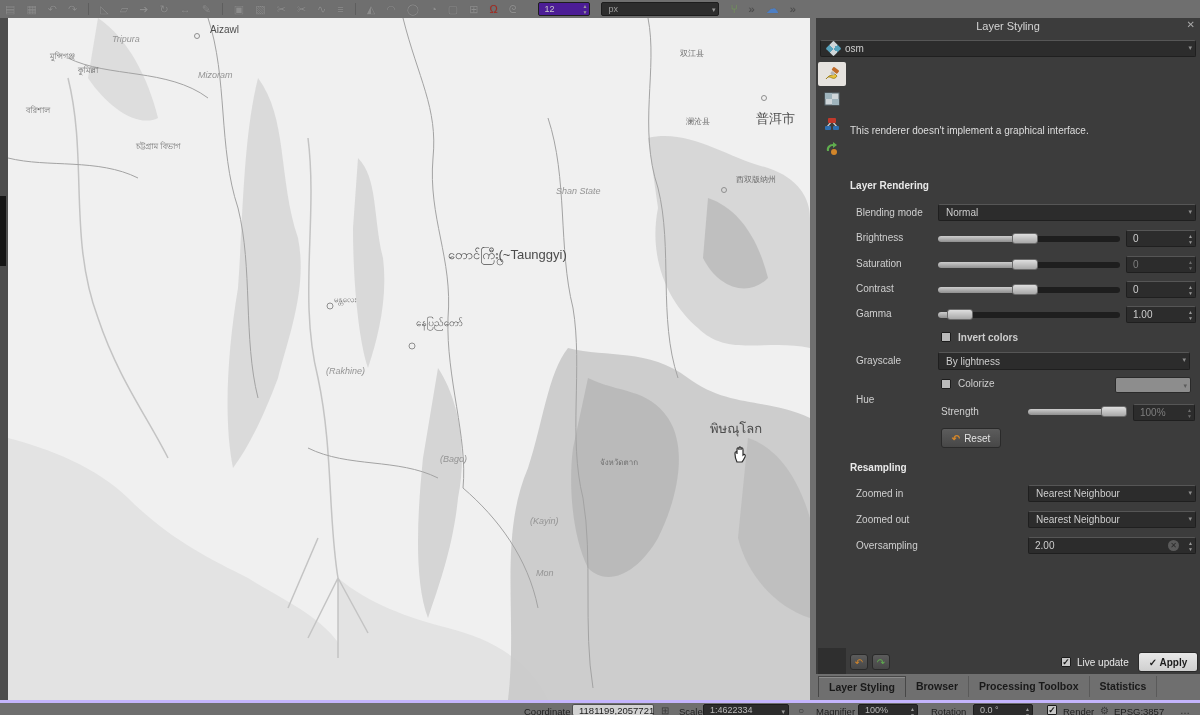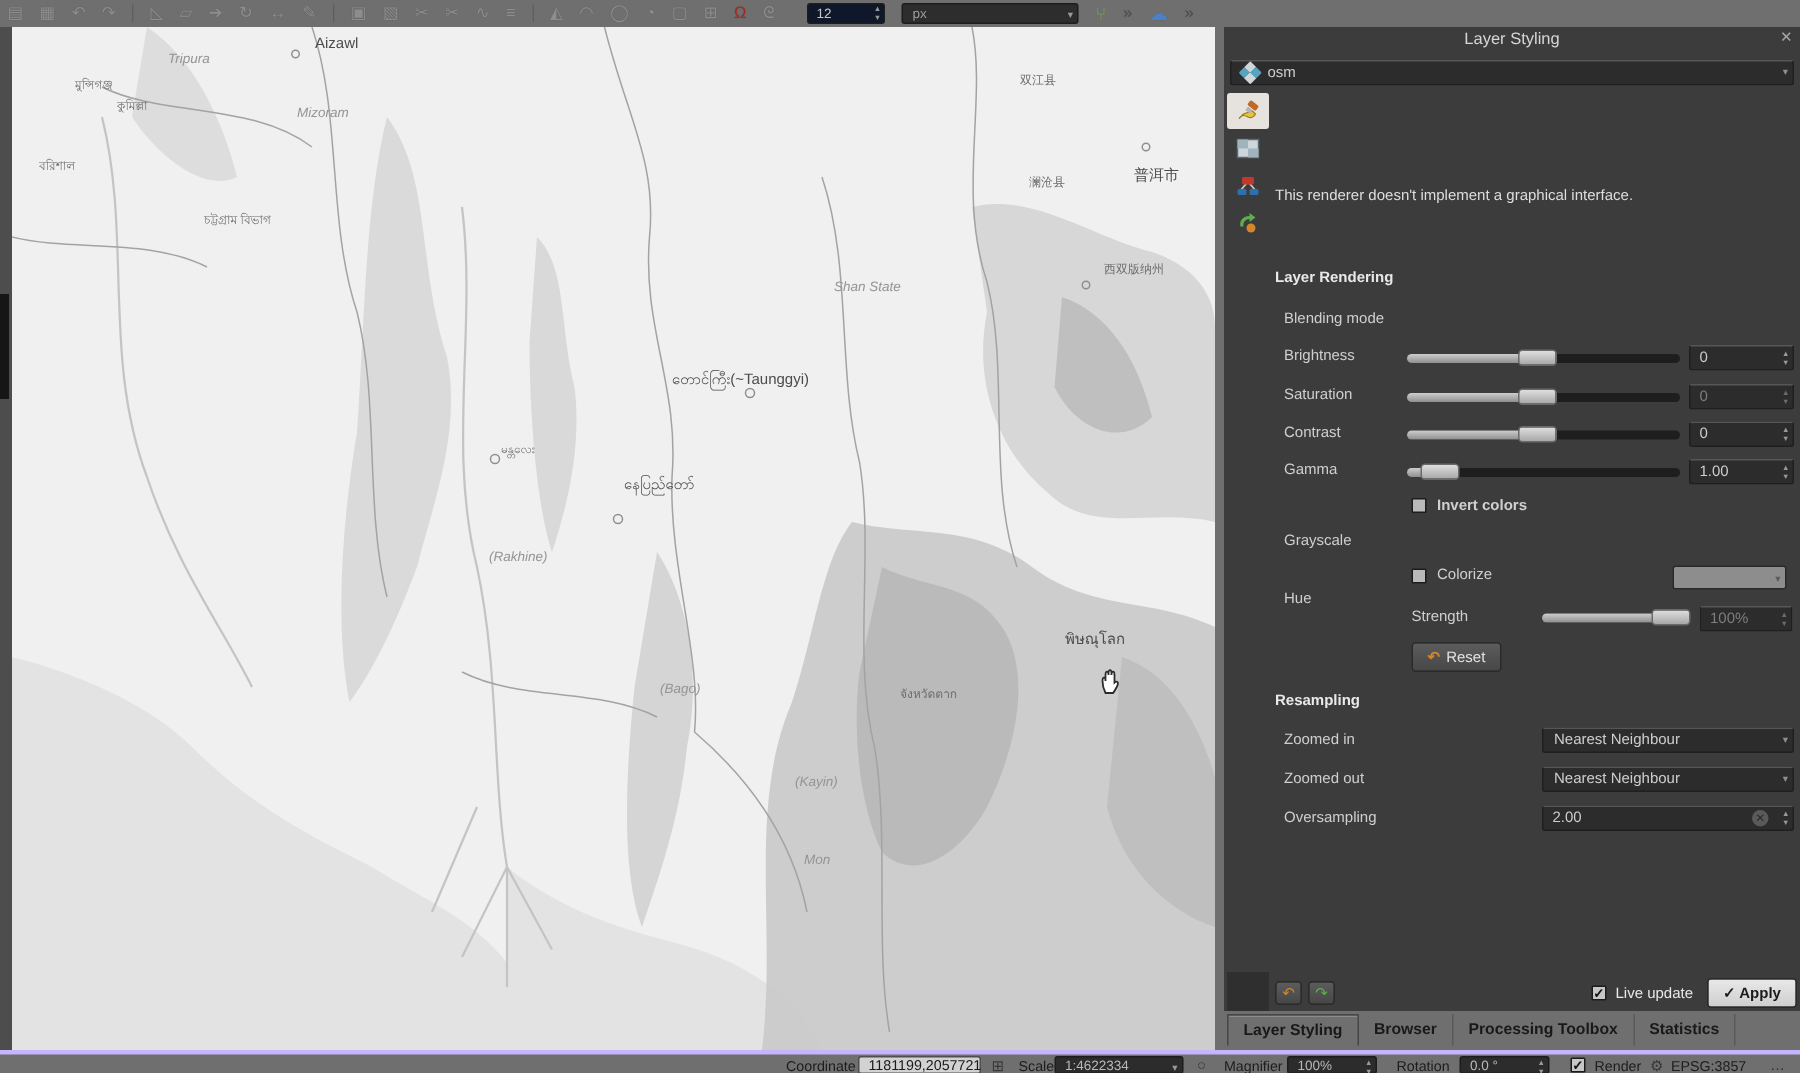--- a/index.html
+++ b/index.html
@@ -7,39 +7,39 @@
               font-family:"Liberation Sans", sans-serif; }
   .abs { position:absolute; }
 
   
   #toolbar { position:absolute; left:0; top:0; width:1200px; height:18px;
              background:#6f6f6f; display:flex; align-items:center; gap:11px;
              padding-left:5px; overflow:hidden; }
   .tb-icon { font-size:11px; line-height:18px; color:#8d8d8d; flex:0 0 auto;
              text-shadow:0 0 1px rgba(0,0,0,.15); }
   .tb-sep { width:1px; height:12px; background:#7d7d7d; border-right:1px solid #5e5e5e; flex:0 0 auto;}
-  .tb-spin { width:52px; height:14px; background:#0f172a; border:1px solid #1d1d1d;
+  .tb-spin { width:52px; height:14px; background:#4c1d95; border:1px solid #1d1d1d;
              border-radius:2px; color:#c8c8c8; font-size:9px; padding:1px 12px 0 5px;
              position:relative; flex:0 0 auto;}
   .tb-combo { width:118px; height:14px; background:#2d2d2d; border:1px solid #1d1d1d;
               border-radius:2px; color:#9c9c9c; font-size:9px; padding:1px 12px 0 6px;
               position:relative; flex:0 0 auto;}
   .spin-arrows { position:absolute; right:2px; top:0; font-size:5px; color:#9a9a9a;
                  line-height:6px; text-align:center; }
   .combo-arrow { position:absolute; right:3px; top:3px; font-size:7px; color:#9a9a9a; }
 
   
   #left-strip { position:absolute; left:0; top:18px; width:8px; height:682px; background:#4d4d4d; }
   #left-strip .grip { position:absolute; left:0; top:178px; width:6px; height:70px; background:#161616; }
   #map { position:absolute; left:8px; top:18px; width:802px; height:682px;
          background:#f0f0f0; overflow:hidden; }
   .map-label { position:absolute; color:#6e6e6e; font-size:8px; white-space:nowrap; }
   .map-label.region { font-style:italic; color:#949494; font-size:9px; }
   .map-label.big { font-size:10px; color:#4c4c4c;margin-left:20px; }
-  .map-label.dark { color:#4c4c4c; font-size:10px; }
+  .map-label.dark { color:#4c4c4c; font-size:13px; }
 
   
   #panel { position:absolute; left:816px; top:18px; width:384px; height:656px; background:#3c3c3c; }
   #panel-title { position:absolute; left:0; top:2px; width:100%; text-align:center;
                  color:#d6d6d6; font-size:11px; }
   #panel-close { position:absolute; right:5px; top:1px; color:#a8a8a8; font-size:10px; }
   .combo { background:#2c2c2c; border:1px solid #1f1f1f; border-top-color:#565656;
            border-radius:2px; color:#cecece; font-size:10px; position:absolute;
            padding:0 14px 0 7px; display:flex; align-items:center; }
   .combo .combo-arrow { color:#8e8e8e; }
@@ -258,20 +258,24 @@
       </svg>
     </div>
   </div>
 
 
   <div class="plabel" style="left:34px; top:107px; color:#dedede;">This renderer doesn't implement a graphical interface.</div>
 
   <div class="pheading" style="left:34px; top:162px;">Layer Rendering</div>
 
   <div class="plabel" style="left:40px; top:189px;text-align:right;">Blending mode</div>
+  <div class="combo" style="left:122px; top:186px; width:258px; height:17px;">
+    <span>Normal</span>
+    <span class="combo-arrow">▾</span>
+  </div>
 
   <div class="plabel" style="left:40px; top:214px;">Brightness</div>
   <div class="slider" style="left:122px; top:215px; width:182px;">
     <div class="groove"></div>
       <div class="fill" style="width:48%"></div>
       <div class="handle" style="left:48%"></div>
   </div>
   <div class="spinbox" style="left:310px; top:212px; width:70px; height:17px;">
     <span>0</span>
     <span class="spin-arrows" style="top:2px;">▲<br>▼</span>
@@ -307,20 +311,24 @@
   </div>
   <div class="spinbox" style="left:310px; top:288px; width:70px; height:17px;">
     <span>1.00</span>
     <span class="spin-arrows" style="top:2px;">▲<br>▼</span>
   </div>
 
   <div class="checkbox" style="left:125px; top:314px; background:#b9b9b9;"></div>
   <div class="plabel" style="left:142px; top:314px;font-weight:bold;">Invert colors</div>
 
   <div class="plabel" style="left:40px; top:337px;">Grayscale</div>
+  <div class="combo" style="left:122px; top:334px; width:252px; height:18px;">
+    <span>By lightness</span>
+    <span class="combo-arrow">▾</span>
+  </div>
 
   <div class="checkbox" style="left:125px; top:361px; background:#b9b9b9;"></div>
   <div class="plabel" style="left:142px; top:360px;">Colorize</div>
   <div class="swatch" style="left:299px; top:359px; width:76px; height:16px;">
     <span class="combo-arrow" style="top:4px;">▾</span>
   </div>
   <div class="plabel" style="left:40px; top:376px;">Hue</div>
   <div class="plabel" style="left:125px; top:388px;">Strength</div>
   <div class="slider" style="left:212px; top:388px; width:96px;">
     <div class="groove"></div>

